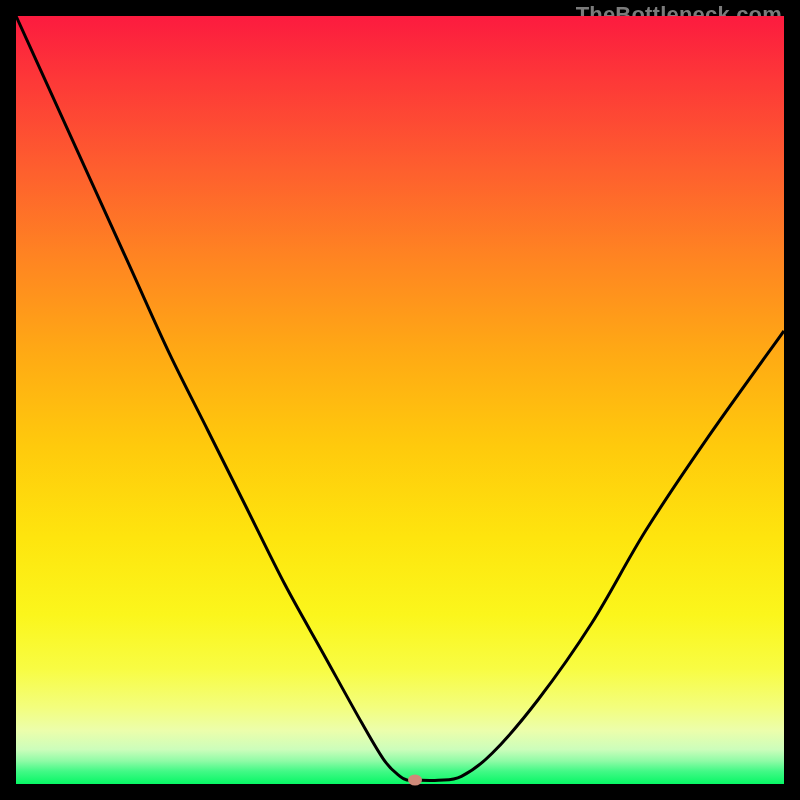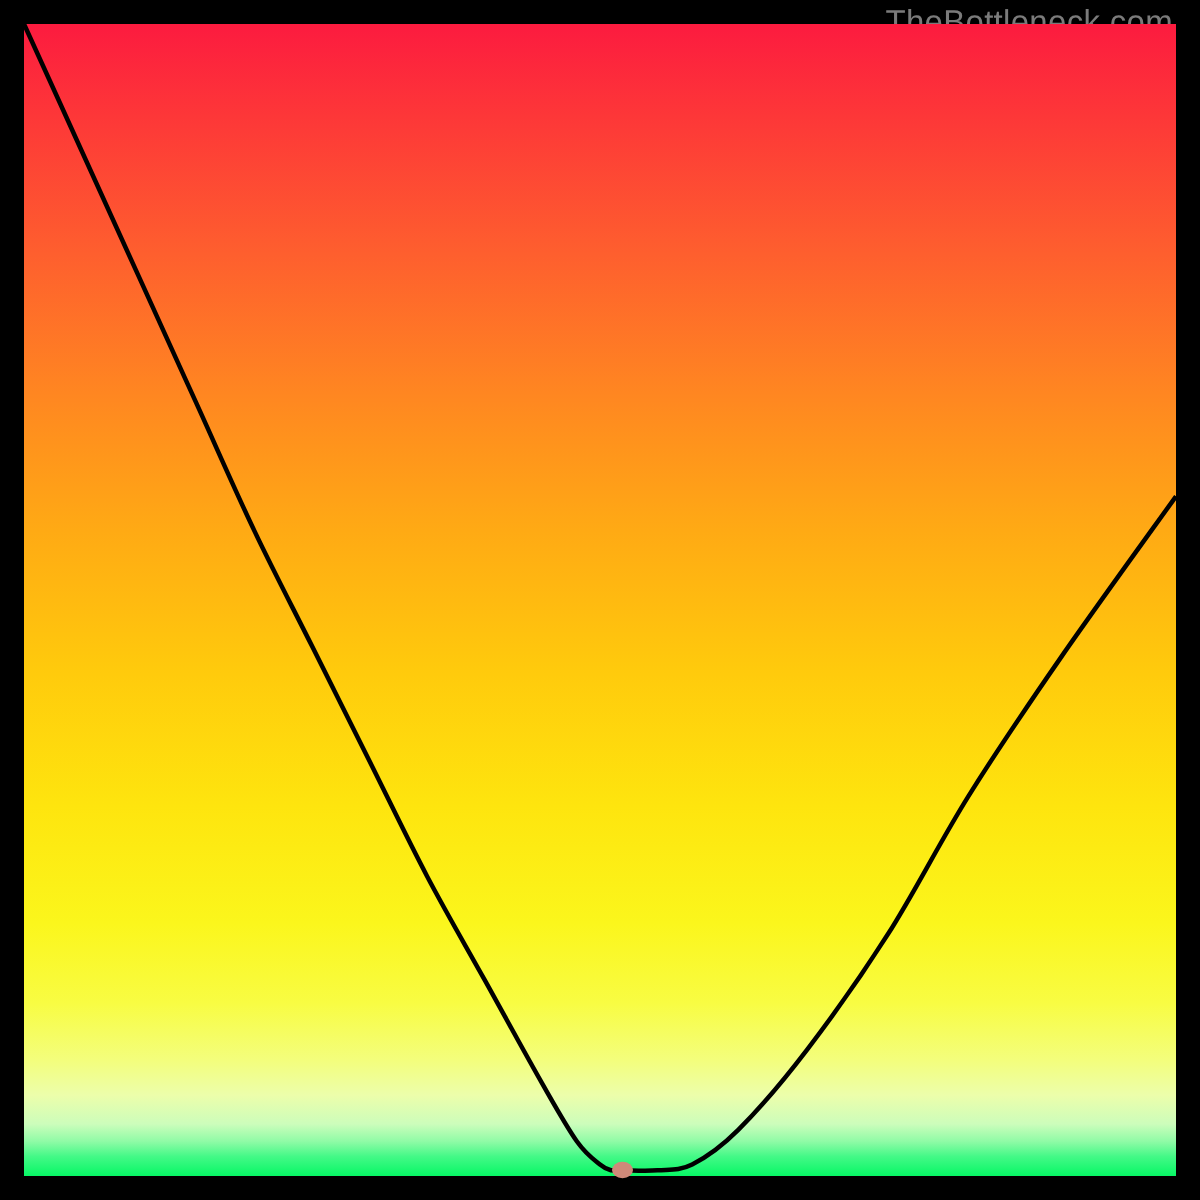--- a/index.html
+++ b/index.html
@@ -39,21 +39,21 @@
       #44f987 98.3%,
       #07f765 100%
     );
   }
   .watermark {
     position: absolute;
     top: 2px;
     right: 18px;
     font-family: Arial, Helvetica, sans-serif;
     font-size: 22px;
-    font-weight: 400;
+    font-weight: 700;
     color: #7b7b7b;
     letter-spacing: 0.2px;
   }
   svg.curve {
     position: absolute;
     left: 0;
     top: 0;
     width: 768px;
     height: 768px;
   }

